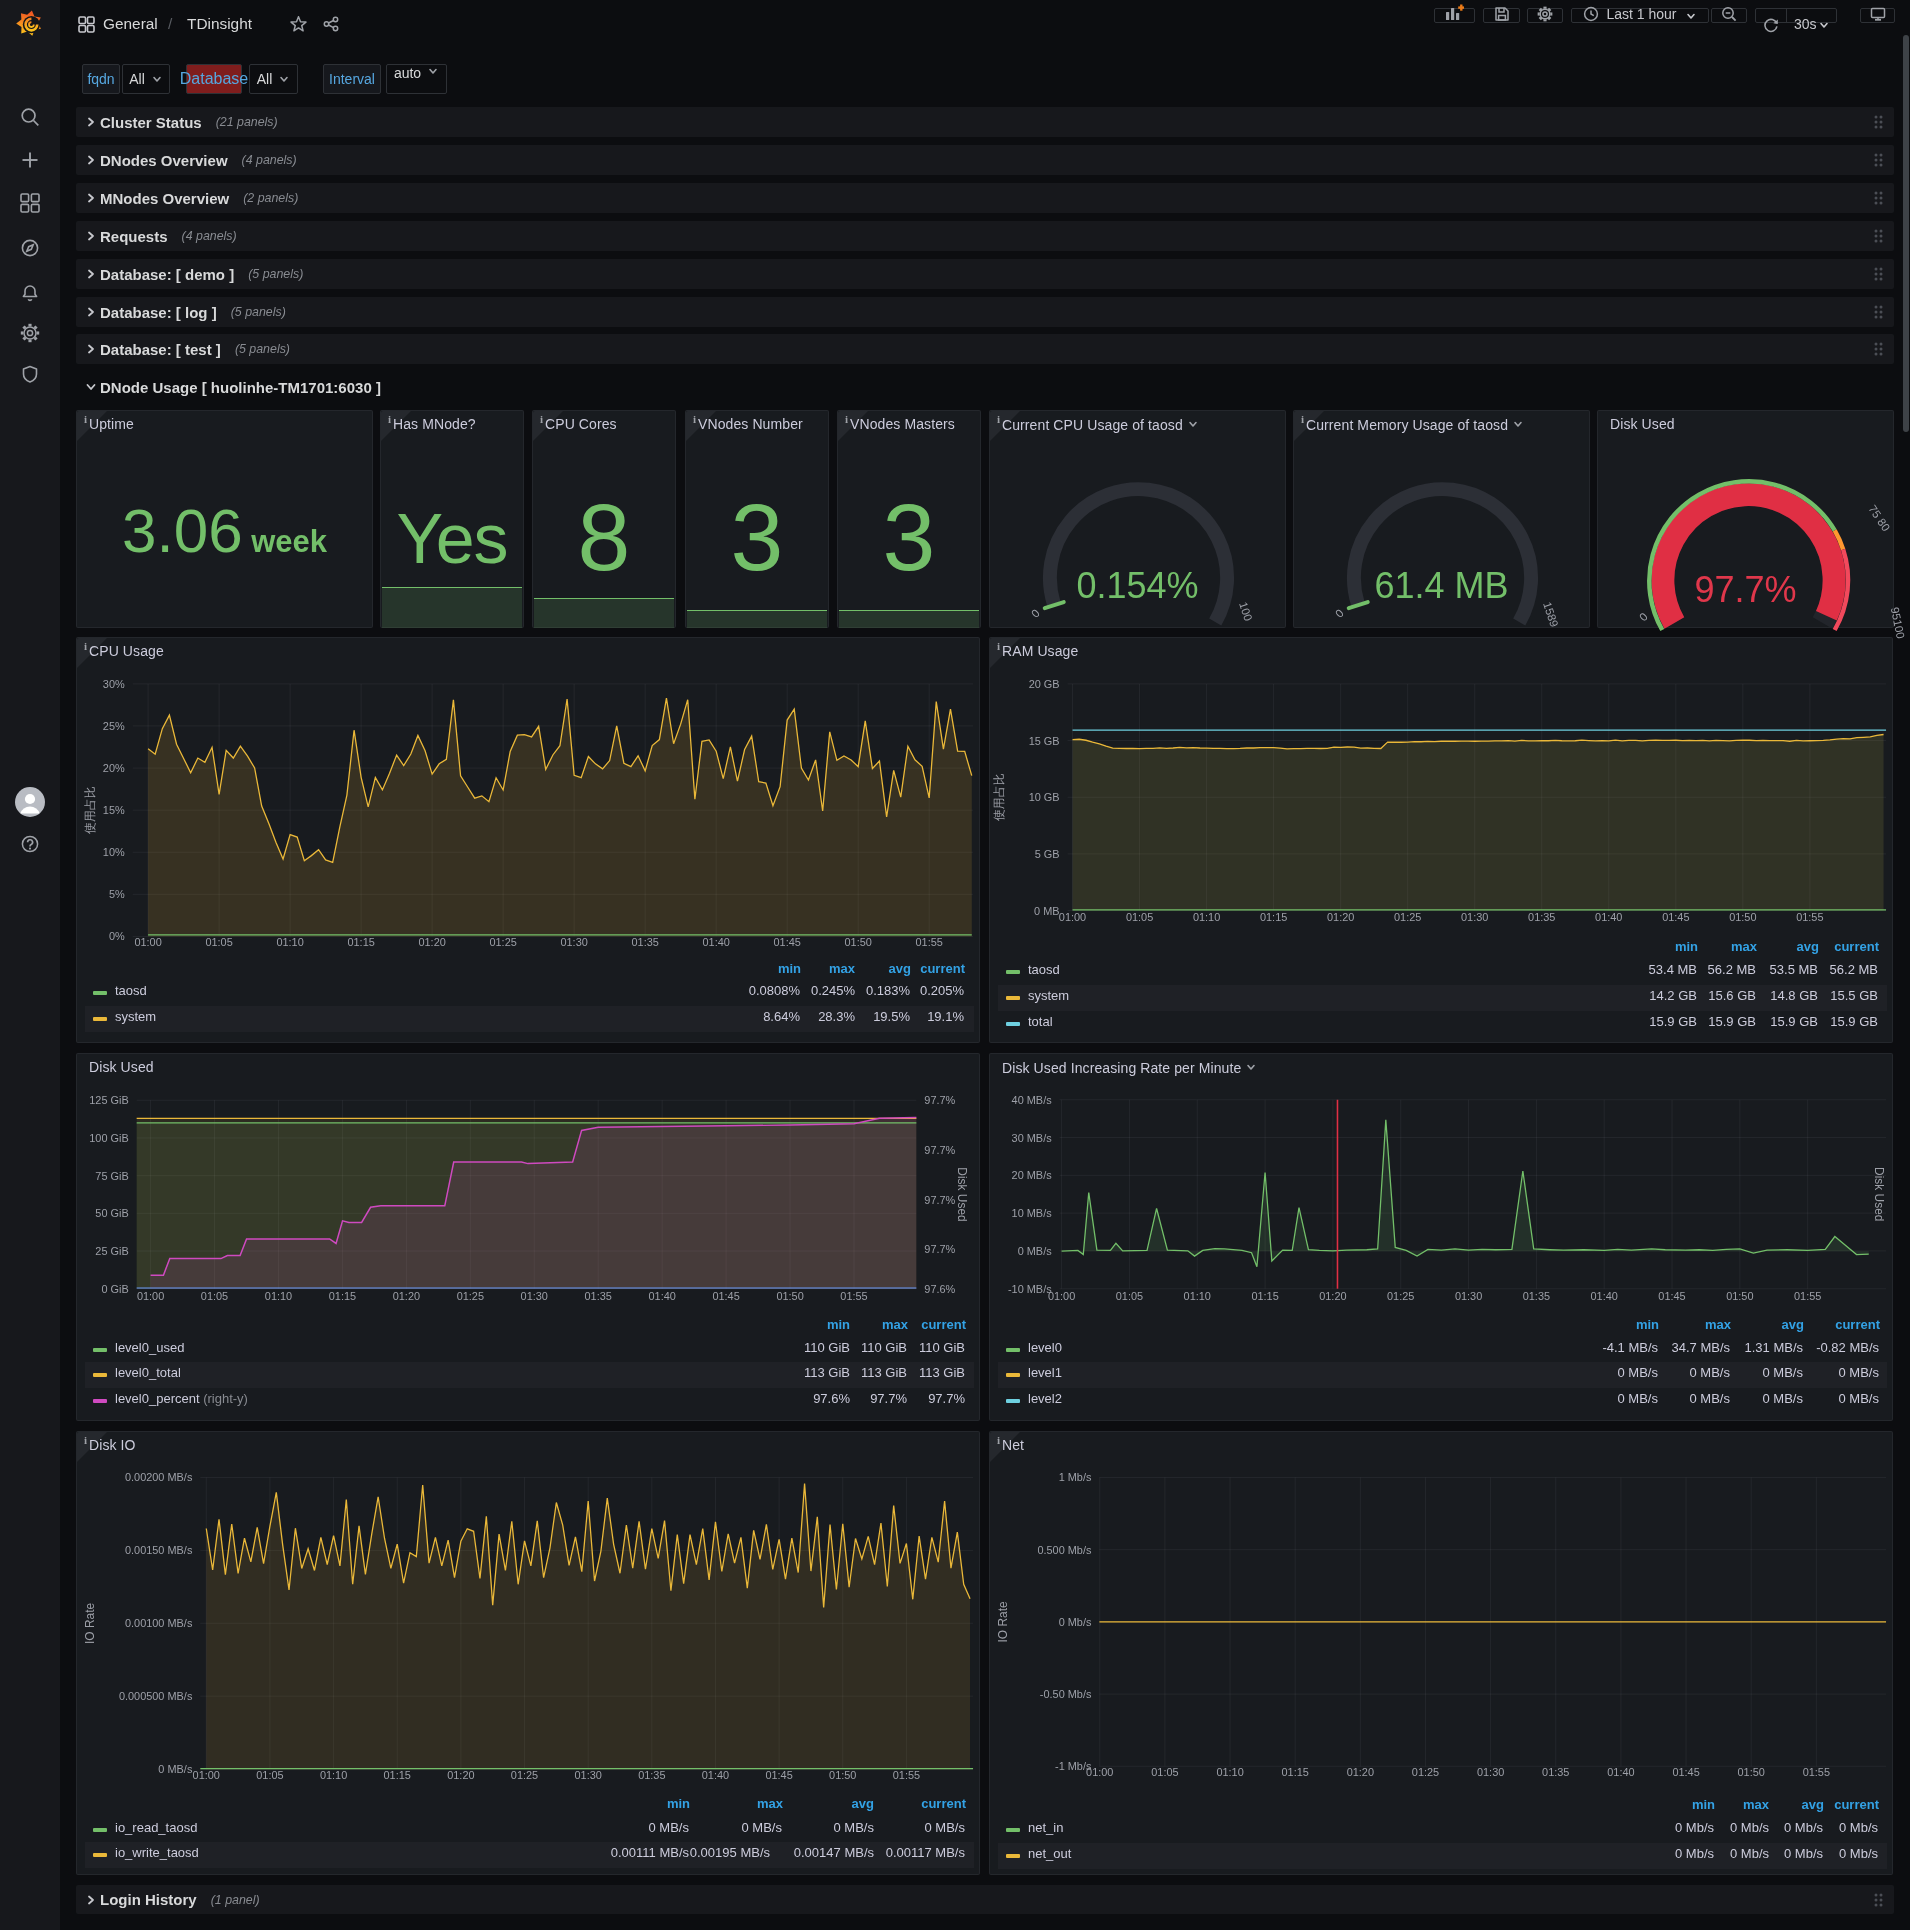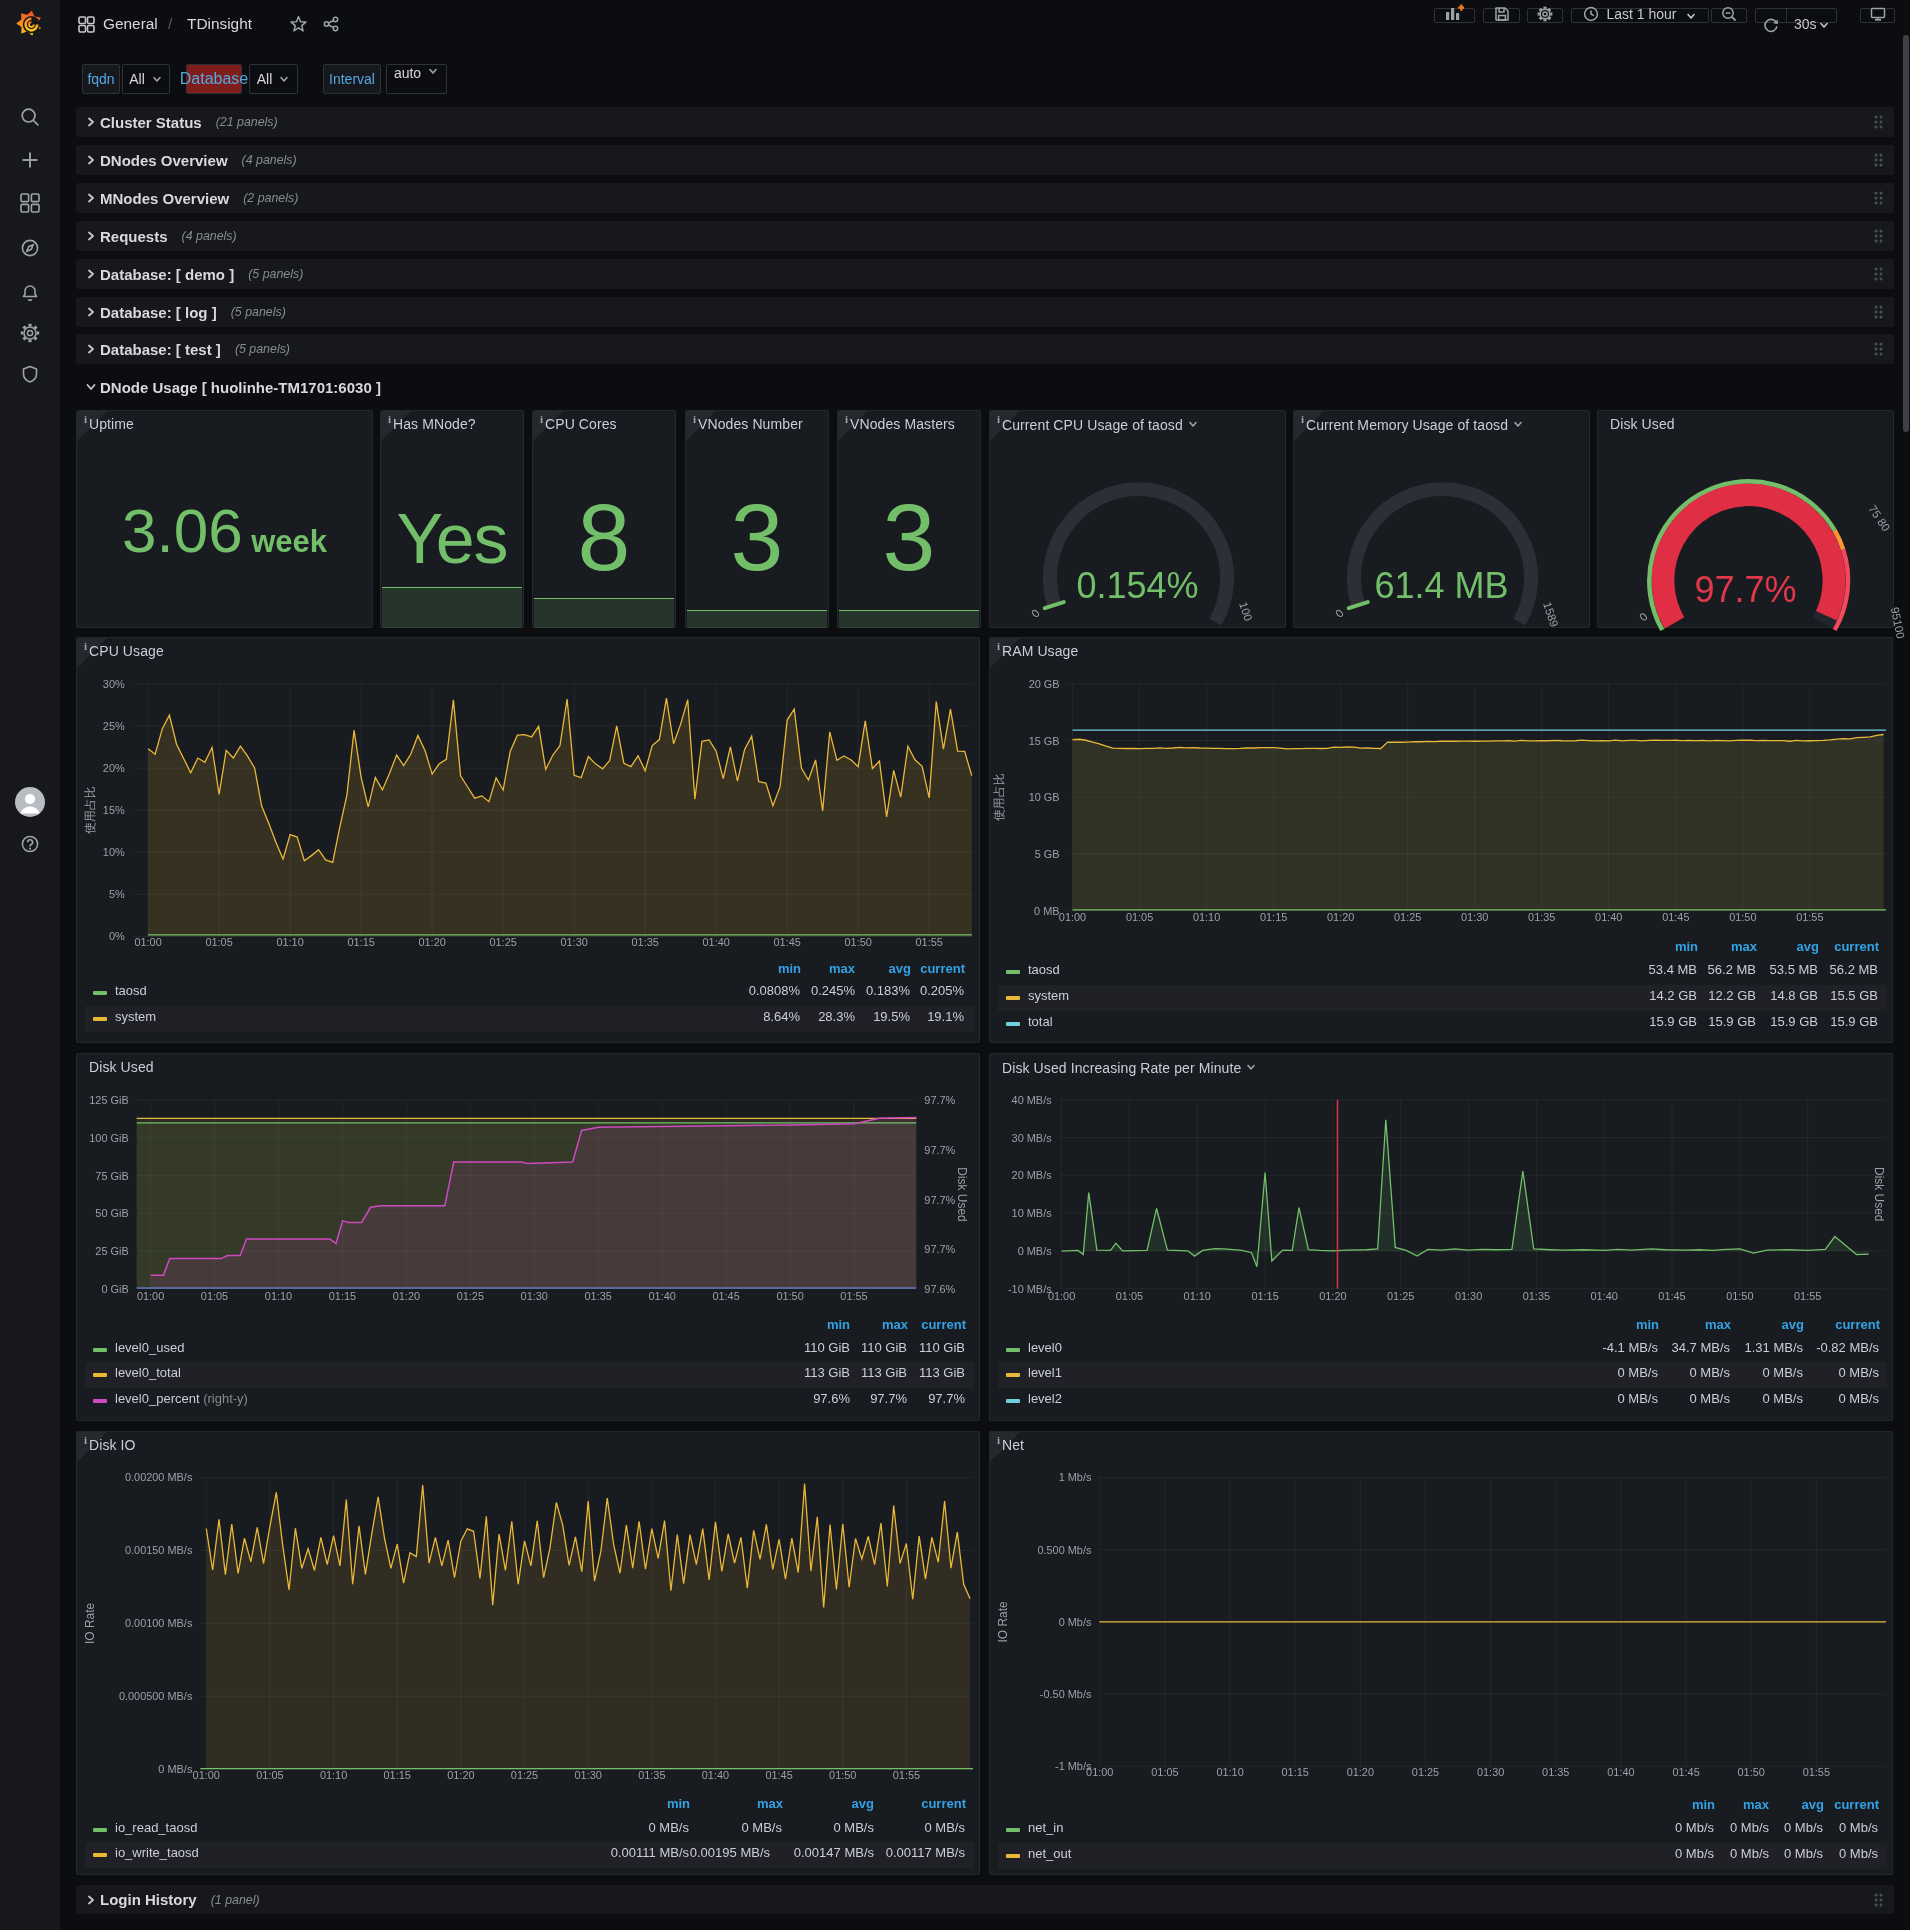--- a/index.html
+++ b/index.html
@@ -570,21 +570,21 @@
     <div class="lgh" style="left:819px;top:301px;width:70px">current</div>
     <div class="sw" style="left:16px;top:332px;background:#73bf69"></div>
     <div class="lgl" style="left:38px;top:324px">taosd</div>
     <div class="lgv" style="left:598px;top:324px;width:109px">53.4 MB</div>
     <div class="lgv" style="left:657px;top:324px;width:109px">56.2 MB</div>
     <div class="lgv" style="left:719px;top:324px;width:109px">53.5 MB</div>
     <div class="lgv" style="left:779px;top:324px;width:109px">56.2 MB</div>
     <div class="sw" style="left:16px;top:358px;background:#eab839"></div>
     <div class="lgl" style="left:38px;top:350px">system</div>
     <div class="lgv" style="left:598px;top:350px;width:109px">14.2 GB</div>
-    <div class="lgv" style="left:657px;top:350px;width:109px">12.2 GB</div>
+    <div class="lgv" style="left:657px;top:350px;width:109px">15.6 GB</div>
     <div class="lgv" style="left:719px;top:350px;width:109px">14.8 GB</div>
     <div class="lgv" style="left:779px;top:350px;width:109px">15.5 GB</div>
     <div class="sw" style="left:16px;top:384px;background:#6ed0e0"></div>
     <div class="lgl" style="left:38px;top:376px">total</div>
     <div class="lgv" style="left:598px;top:376px;width:109px">15.9 GB</div>
     <div class="lgv" style="left:657px;top:376px;width:109px">15.9 GB</div>
     <div class="lgv" style="left:719px;top:376px;width:109px">15.9 GB</div>
     <div class="lgv" style="left:779px;top:376px;width:109px">15.9 GB</div>
   </div>
 <div class="panel" style="left:76px;top:1053px;width:904px;height:368px">

